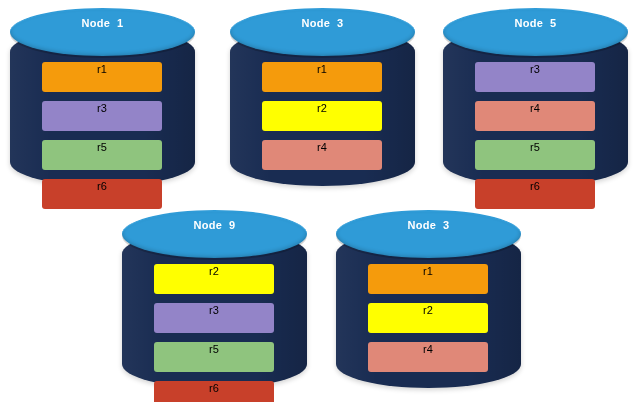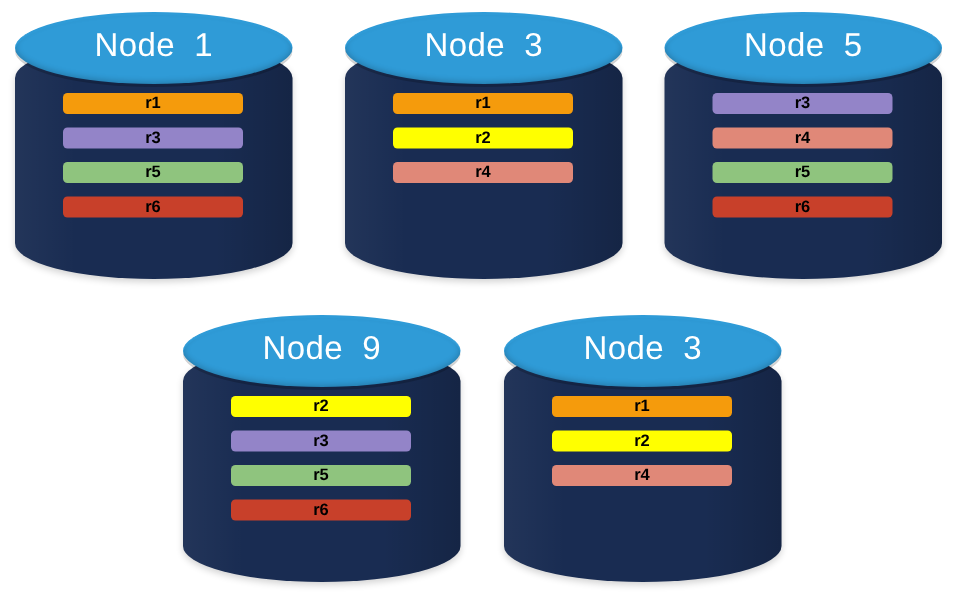--- a/index.html
+++ b/index.html
@@ -79,39 +79,39 @@
     box-shadow: inset 0 -3px 4px rgba(0,0,0,0.22);
     pointer-events: none;
   }
   .node-title {
     position: absolute;
     left: 0;
     top: 9px;
     width: 185px;
     text-align: center;
     color: #ffffff;
-    font-size: 22px;
-    font-weight: normal;
+    font-size: 11px;
+    font-weight: bold;
     letter-spacing: 0.3px;
     white-space: pre;
   }
   .rows {
     position: absolute;
     left: 32px;
     top: 54px;
     width: 120px;
   }
   .row-bar {
     position: relative;
-    height: 14px;
+    height: 30px;
     margin-bottom: 9px;
     border-radius: 3px;
     text-align: center;
     font-size: 11px;
-    font-weight: bold;
+    font-weight: normal;
     color: #000000;
     line-height: 14px;
   }
   .row-bar:last-child { margin-bottom: 0; }
 </style>
 </head>
 <body>
 
 <div id="diagram">
 

